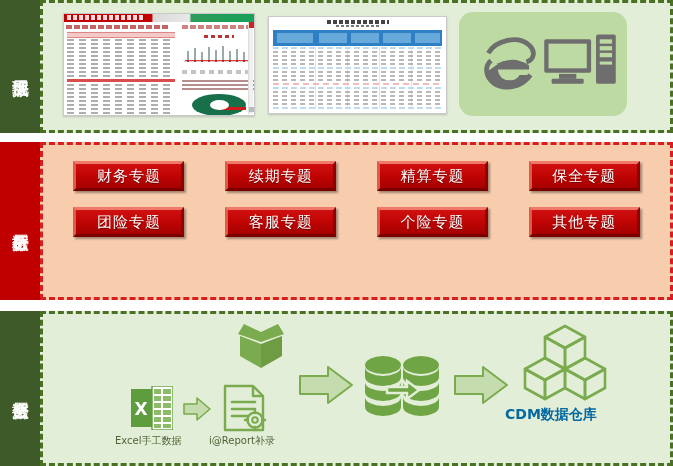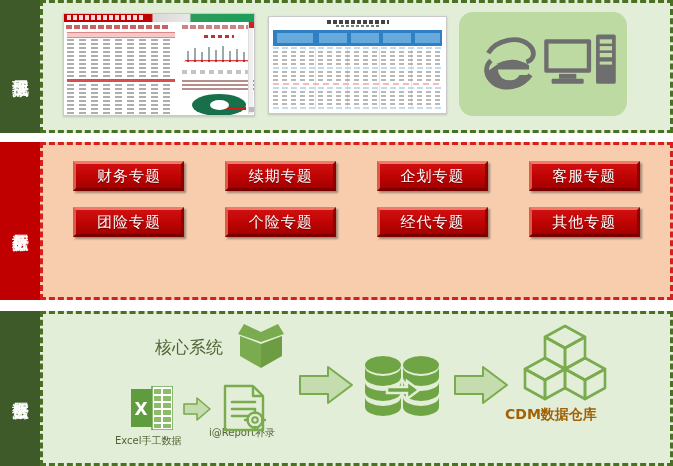--- a/index.html
+++ b/index.html
@@ -148,23 +148,23 @@
   }
 
   .flow { position:absolute; left:0; top:0; right:0; bottom:0; }
   .flow .cap {
     position:absolute; color:#4b5e2e;
     font-family:"DejaVu Sans","Liberation Sans",sans-serif;
     white-space:nowrap;
   }
   #cap-core     { left:112px;  top:22px;  font-size:17px; color:#4f6334; }
   #cap-etl      { left:313px;  top:13px;  font-size:17px; color:#4f6334; }
-  #cap-cdm      { left:462px;  top:92px;  font-size:14px; font-weight:bold; color:#a16207; }
+  #cap-cdm      { left:462px;  top:92px;  font-size:14px; font-weight:bold; color:#0369a1; }
   #cap-excel    { left:72px;   top:120px; font-size:10px; color:#4f6334; }
-  #cap-ireport  { left:166px;  top:112px; font-size:10px; color:#4f6334; }
+  #cap-ireport  { left:166px;  top:120px; font-size:10px; color:#4f6334; }
 
   #icon-box      { position:absolute; left:187px; top:8px;  width:62px; height:48px; }
   #icon-excel    { position:absolute; left:88px;  top:72px; width:42px; height:44px; }
   #icon-arrow-s  { position:absolute; left:140px; top:82px; width:28px; height:26px; }
   #icon-doc      { position:absolute; left:180px; top:70px; width:44px; height:48px; }
   #icon-arrow-1  { position:absolute; left:255px; top:50px; width:56px; height:42px; }
   #icon-db       { position:absolute; left:320px; top:40px; width:78px; height:68px; }
   #icon-arrow-2  { position:absolute; left:410px; top:50px; width:56px; height:42px; }
   #icon-cubes    { position:absolute; left:480px; top:10px; width:84px; height:78px; }
 </style>
@@ -297,36 +297,35 @@
 
     </div>
   </div>
 
   <div class="layer" id="layer-analysis">
     <div class="layer-label">数据分析层</div>
     <div class="layer-body">
       <div class="topic-grid">
         <div class="topic-btn">财务专题</div>
         <div class="topic-btn">续期专题</div>
-        <div class="topic-btn">企划专题</div>
+        <div class="topic-btn">精算专题</div>
+        <div class="topic-btn">保全专题</div>
+        <div class="topic-btn">团险专题</div>
         <div class="topic-btn">客服专题</div>
-        <div class="topic-btn">团险专题</div>
         <div class="topic-btn">个险专题</div>
-        <div class="topic-btn">经代专题</div>
         <div class="topic-btn">其他专题</div>
       </div>
     </div>
   </div>
 
   <div class="layer" id="layer-integration">
     <div class="layer-label">数据整合层</div>
     <div class="layer-body">
       <div class="flow">
 
-        <div class="cap" id="cap-core">核心系统</div>
         <div class="cap" id="cap-cdm">CDM数据仓库</div>
         <div class="cap" id="cap-excel">Excel手工数据</div>
         <div class="cap" id="cap-ireport">i@Report补录</div>
 
         <svg id="icon-box" viewBox="0 0 62 48">
           <path d="M31 20 L8 12 L14 2 L31 10 Z" fill="#7aab4e"></path>
           <path d="M31 20 L54 12 L48 2 L31 10 Z" fill="#7aab4e"></path>
           <path d="M31 22 L10 14 L10 34 L31 46 Z" fill="#7aab4e"></path>
           <path d="M31 22 L52 14 L52 34 L31 46 Z" fill="#6e9c42"></path>
         </svg>

